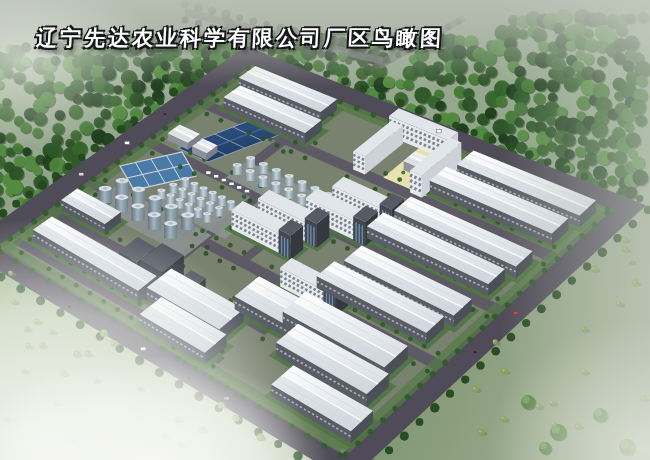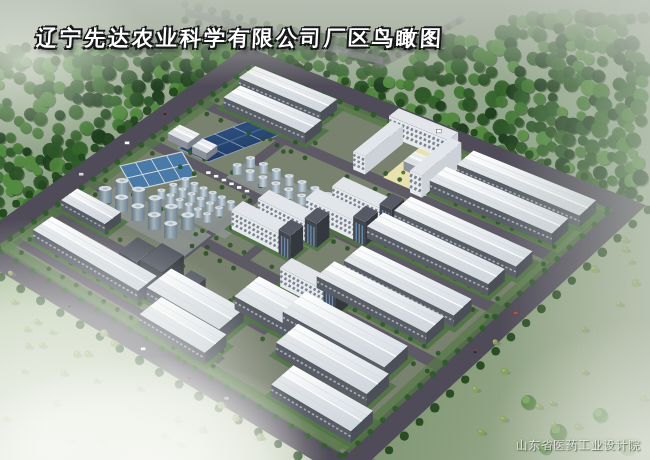--- a/index.html
+++ b/index.html
@@ -1893,14 +1893,13 @@
     <g id="gMist">
         <rect x="0" y="0" width="650" height="86" fill="url(#hazeTop)"></rect>
         <rect x="500" y="0" width="150" height="460" fill="url(#hazeR)"></rect>
         <ellipse cx="45" cy="448" rx="260" ry="230" fill="url(#mistBL)"></ellipse>
         <ellipse cx="150" cy="465" rx="180" ry="110" fill="url(#mistBL)"></ellipse>
         <ellipse cx="645" cy="450" rx="160" ry="130" fill="url(#mistBR)"></ellipse>
         <ellipse cx="20" cy="60" rx="140" ry="90" fill="url(#mistBR)"></ellipse>
       </g>
   </svg>
   <div id="title">辽宁先达农业科学有限公司厂区鸟瞰图</div>
-  <div id="watermark">山东省医药工业设计院</div>
 </div>
 
 </body></html>

